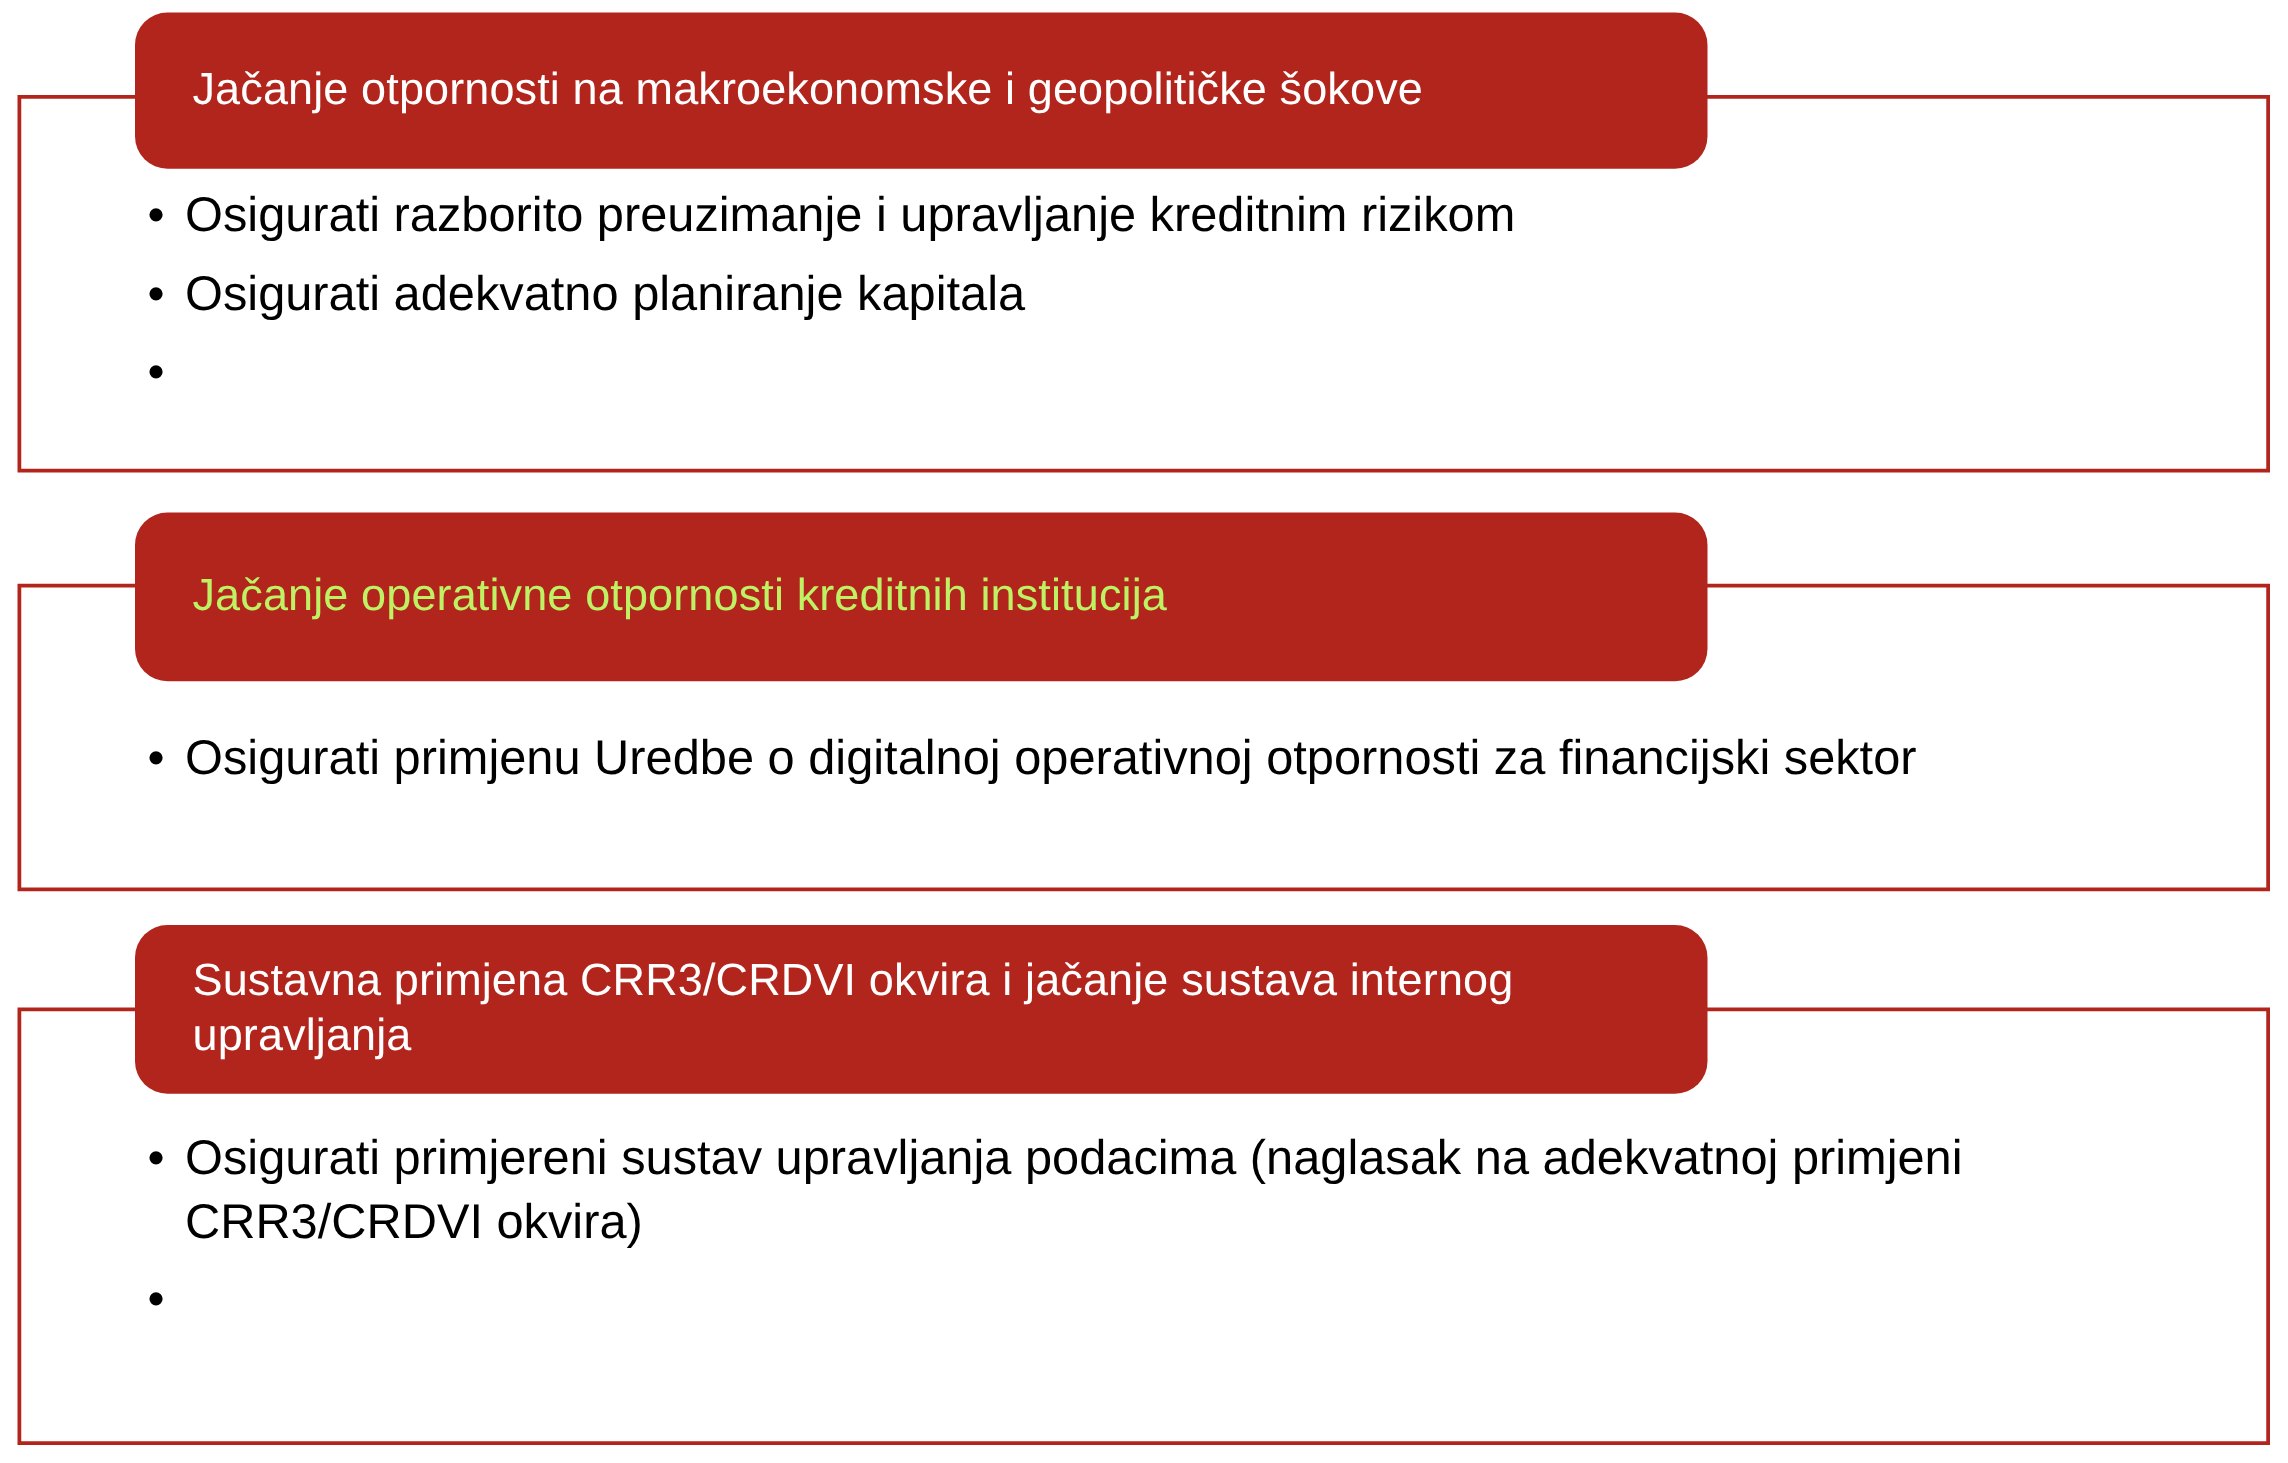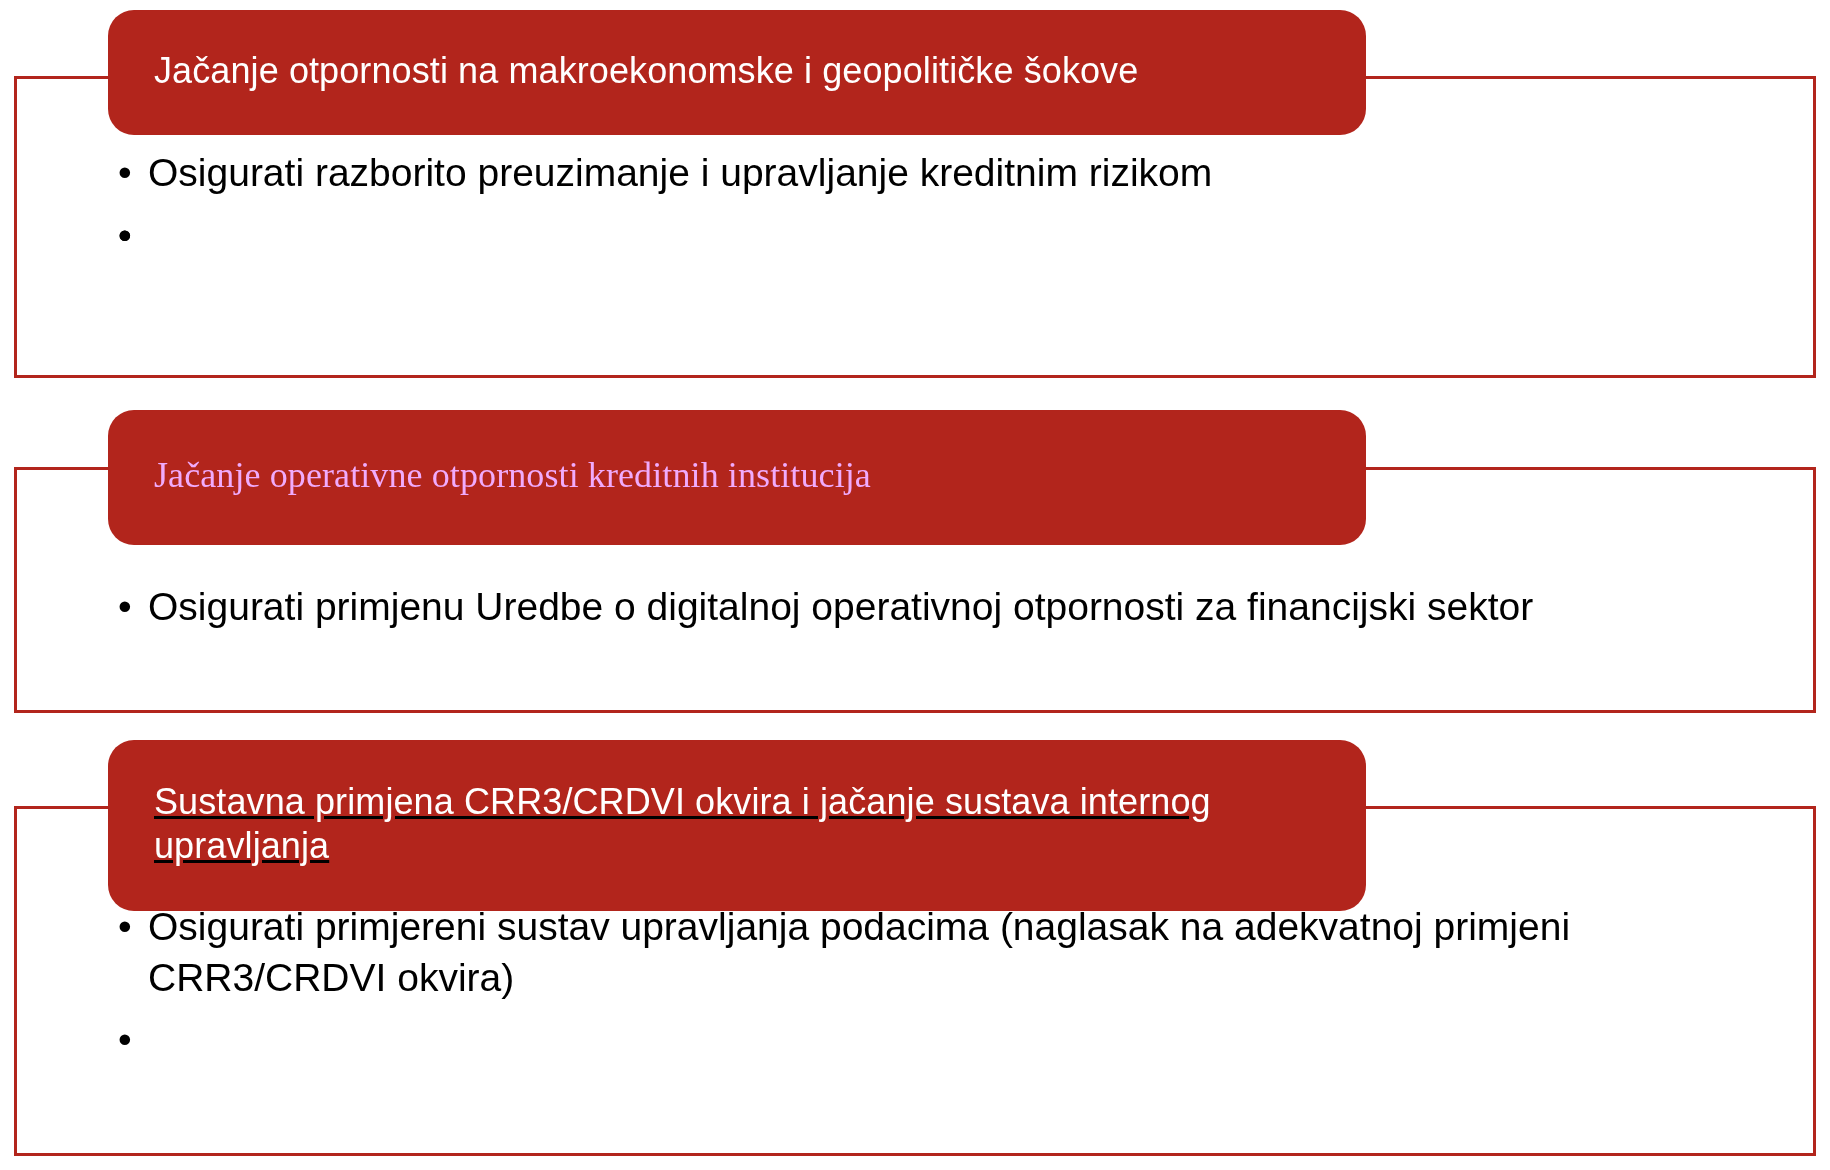--- a/index.html
+++ b/index.html
@@ -95,51 +95,52 @@
 
   
   #section-2 { top: 400px; height: 315px; }
   #section-2 .section-frame { top: 67px; height: 246px; }
   #section-2 .pill { top: 10px; height: 135px; }
   #section-2 .bullets { top: 182px; }
 
   
   #section-3 { top: 730px; height: 430px; }
   #section-3 .section-frame { top: 76px; height: 350px; }
-  #section-3 .pill { top: 10px; height: 171px; text-decoration: underline; }
+  #section-3 .pill { top: 10px; height: 135px; }
   #section-3 .bullets { top: 172px; }
 </style>
 </head>
 <body>
 
 <div id="canvas" style="background: rgb(255, 255, 255);">
 
   <div class="section" id="section-1">
     <div class="section-frame" style="border-color: rgb(178, 37, 28);"></div>
     <div class="pill" style="background: rgb(178, 37, 28);">
       <div class="pill-title" style="color: rgb(255, 255, 255);">Jačanje otpornosti na makroekonomske i geopolitičke šokove</div>
     </div>
     <ul class="bullets">
       <li class="bullet" style="color: rgb(0, 0, 0);">
         <span class="dot">•</span>
         <span>Osigurati razborito preuzimanje i upravljanje  kreditnim rizikom</span>
       </li>
       <li class="bullet" style="color: rgb(0, 0, 0);">
         <span class="dot">•</span>
+        <span>Osigurati adekvatno planiranje kapitala</span>
       </li>
       <li class="bullet" style="color: rgb(0, 0, 0);">
         <span class="dot">•</span>
       </li>
     </ul>
   </div>
 
   <div class="section" id="section-2">
     <div class="section-frame" style="border-color: rgb(178, 37, 28);"></div>
     <div class="pill" style="background: rgb(178, 37, 28);">
-      <div class="pill-title" style="color: #f0abfc; font-family: Liberation Serif, serif;">Jačanje operativne otpornosti kreditnih institucija</div>
+      <div class="pill-title" style="color: #bef264;">Jačanje operativne otpornosti kreditnih institucija</div>
     </div>
     <ul class="bullets">
       <li class="bullet" style="color: rgb(0, 0, 0);">
         <span class="dot">•</span>
         <span>Osigurati primjenu Uredbe o digitalnoj operativnoj otpornosti za financijski sektor</span>
       </li>
     </ul>
   </div>
 
   <div class="section" id="section-3">

